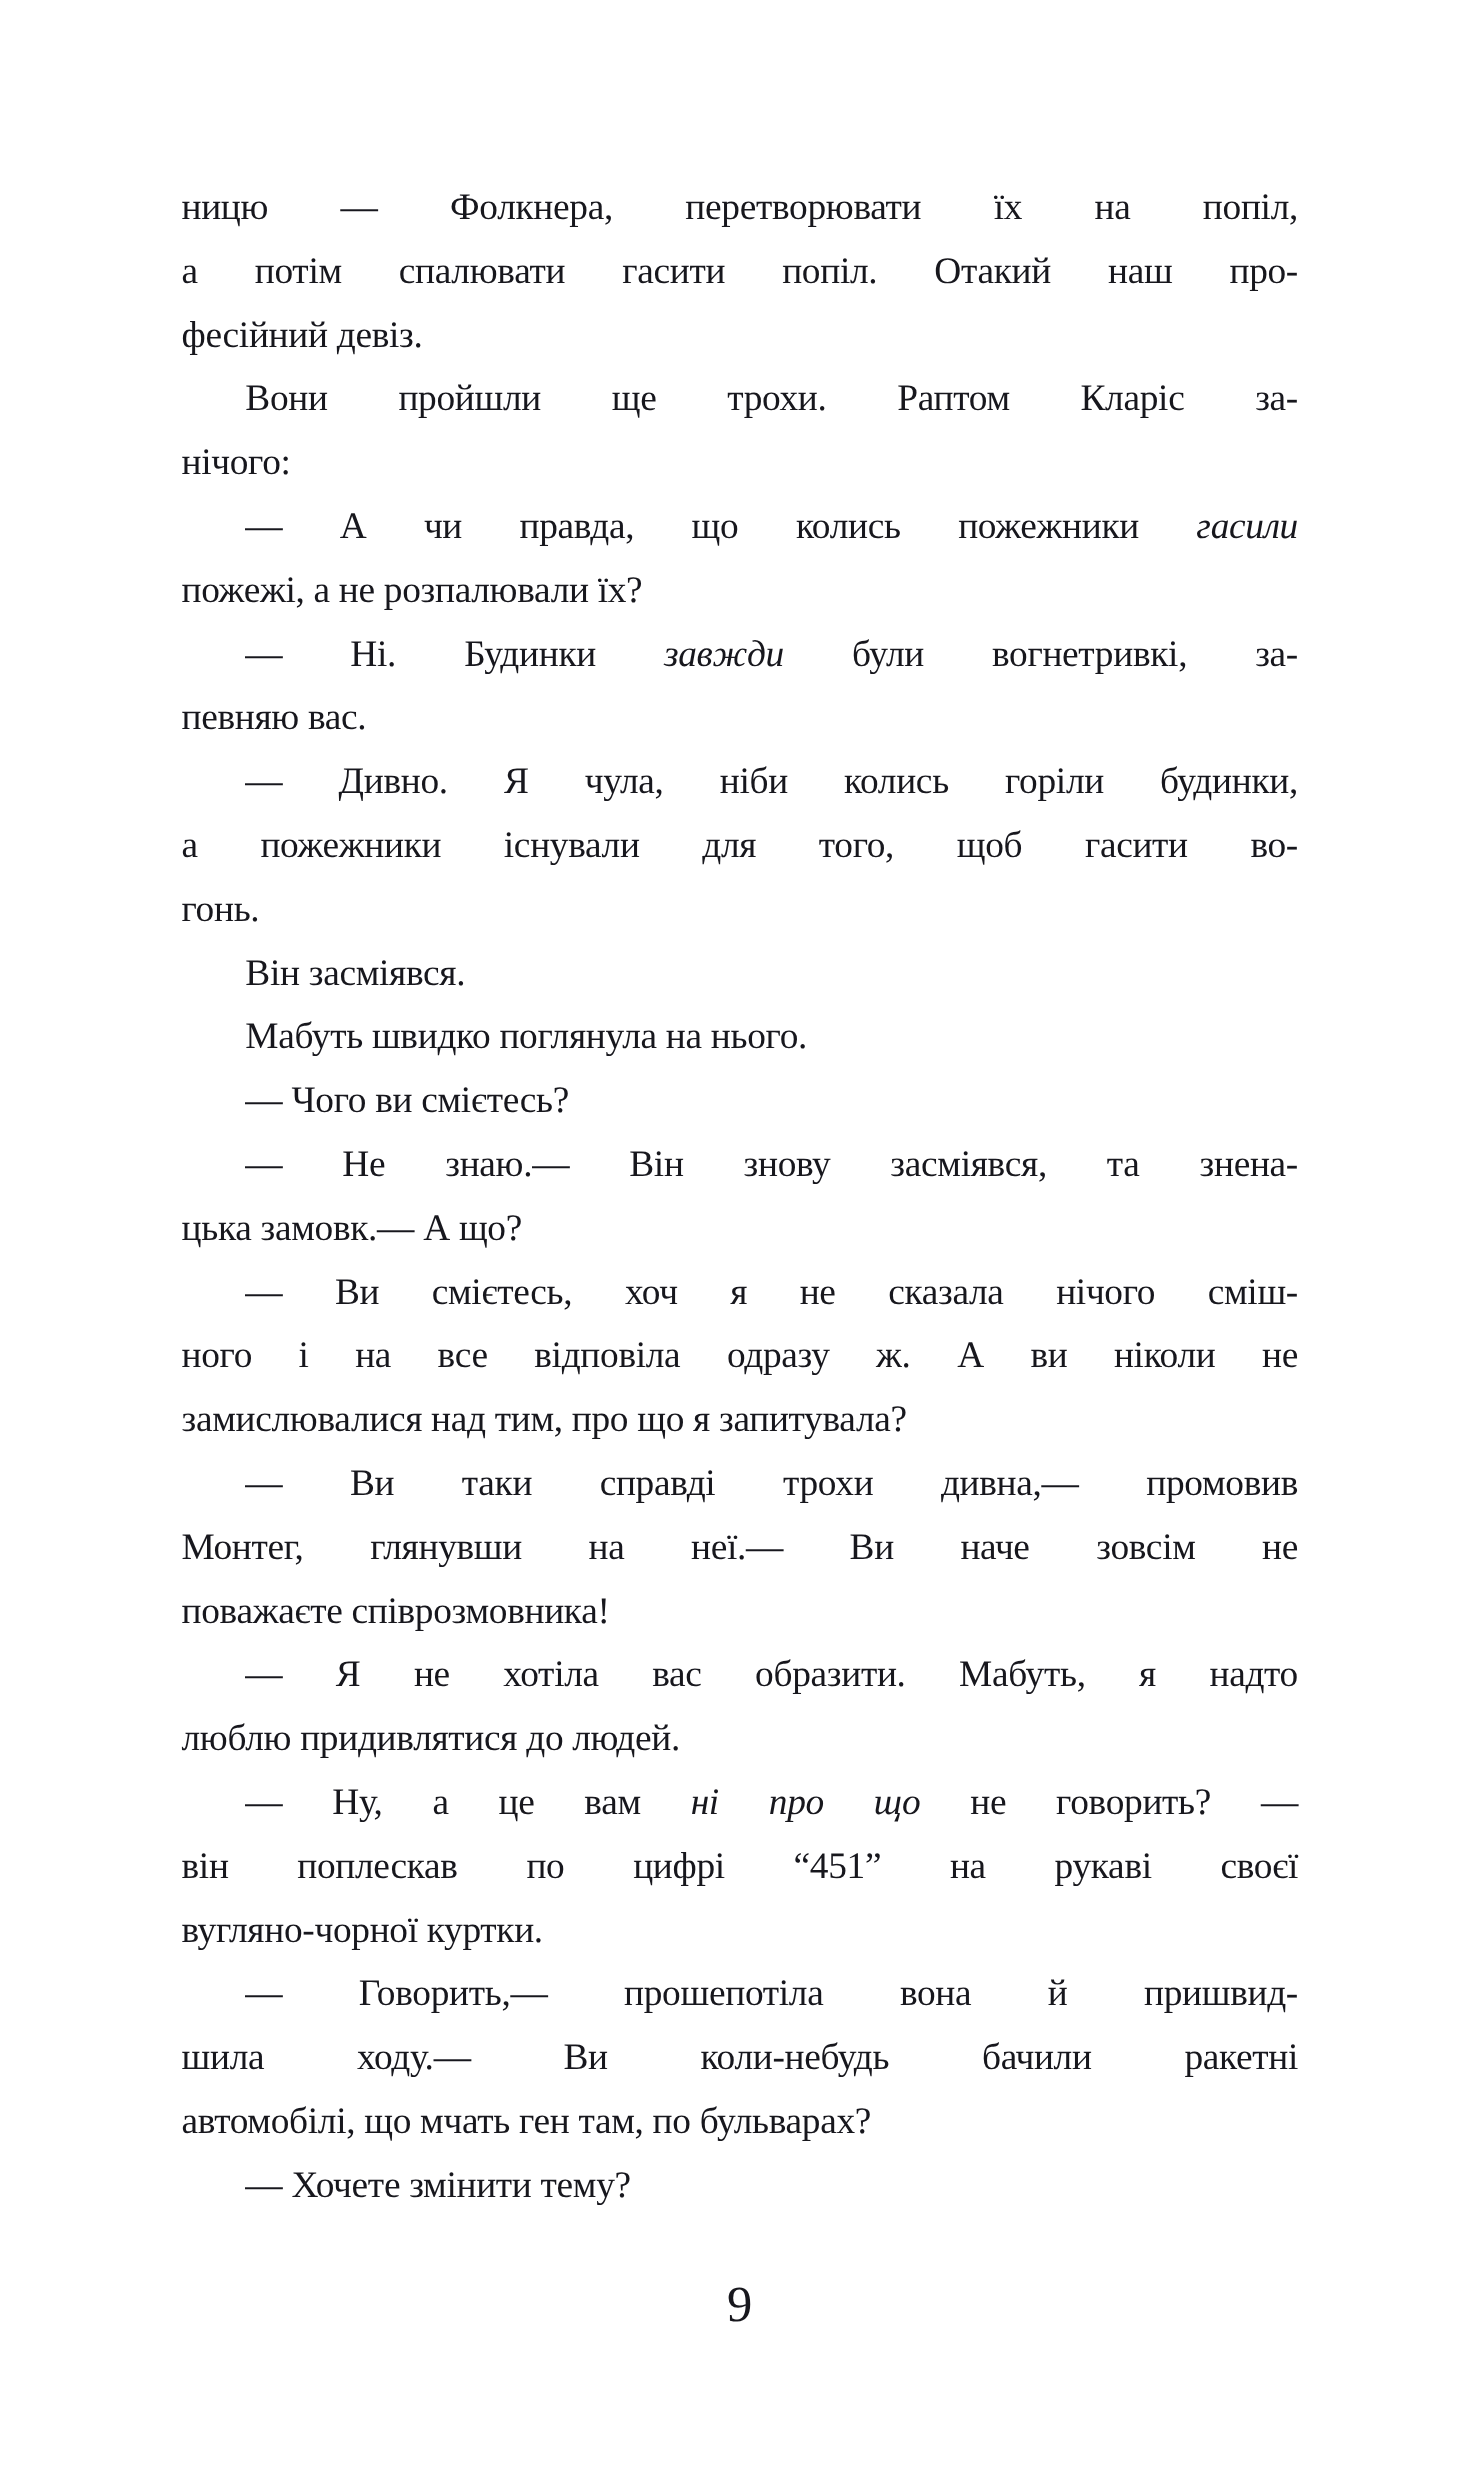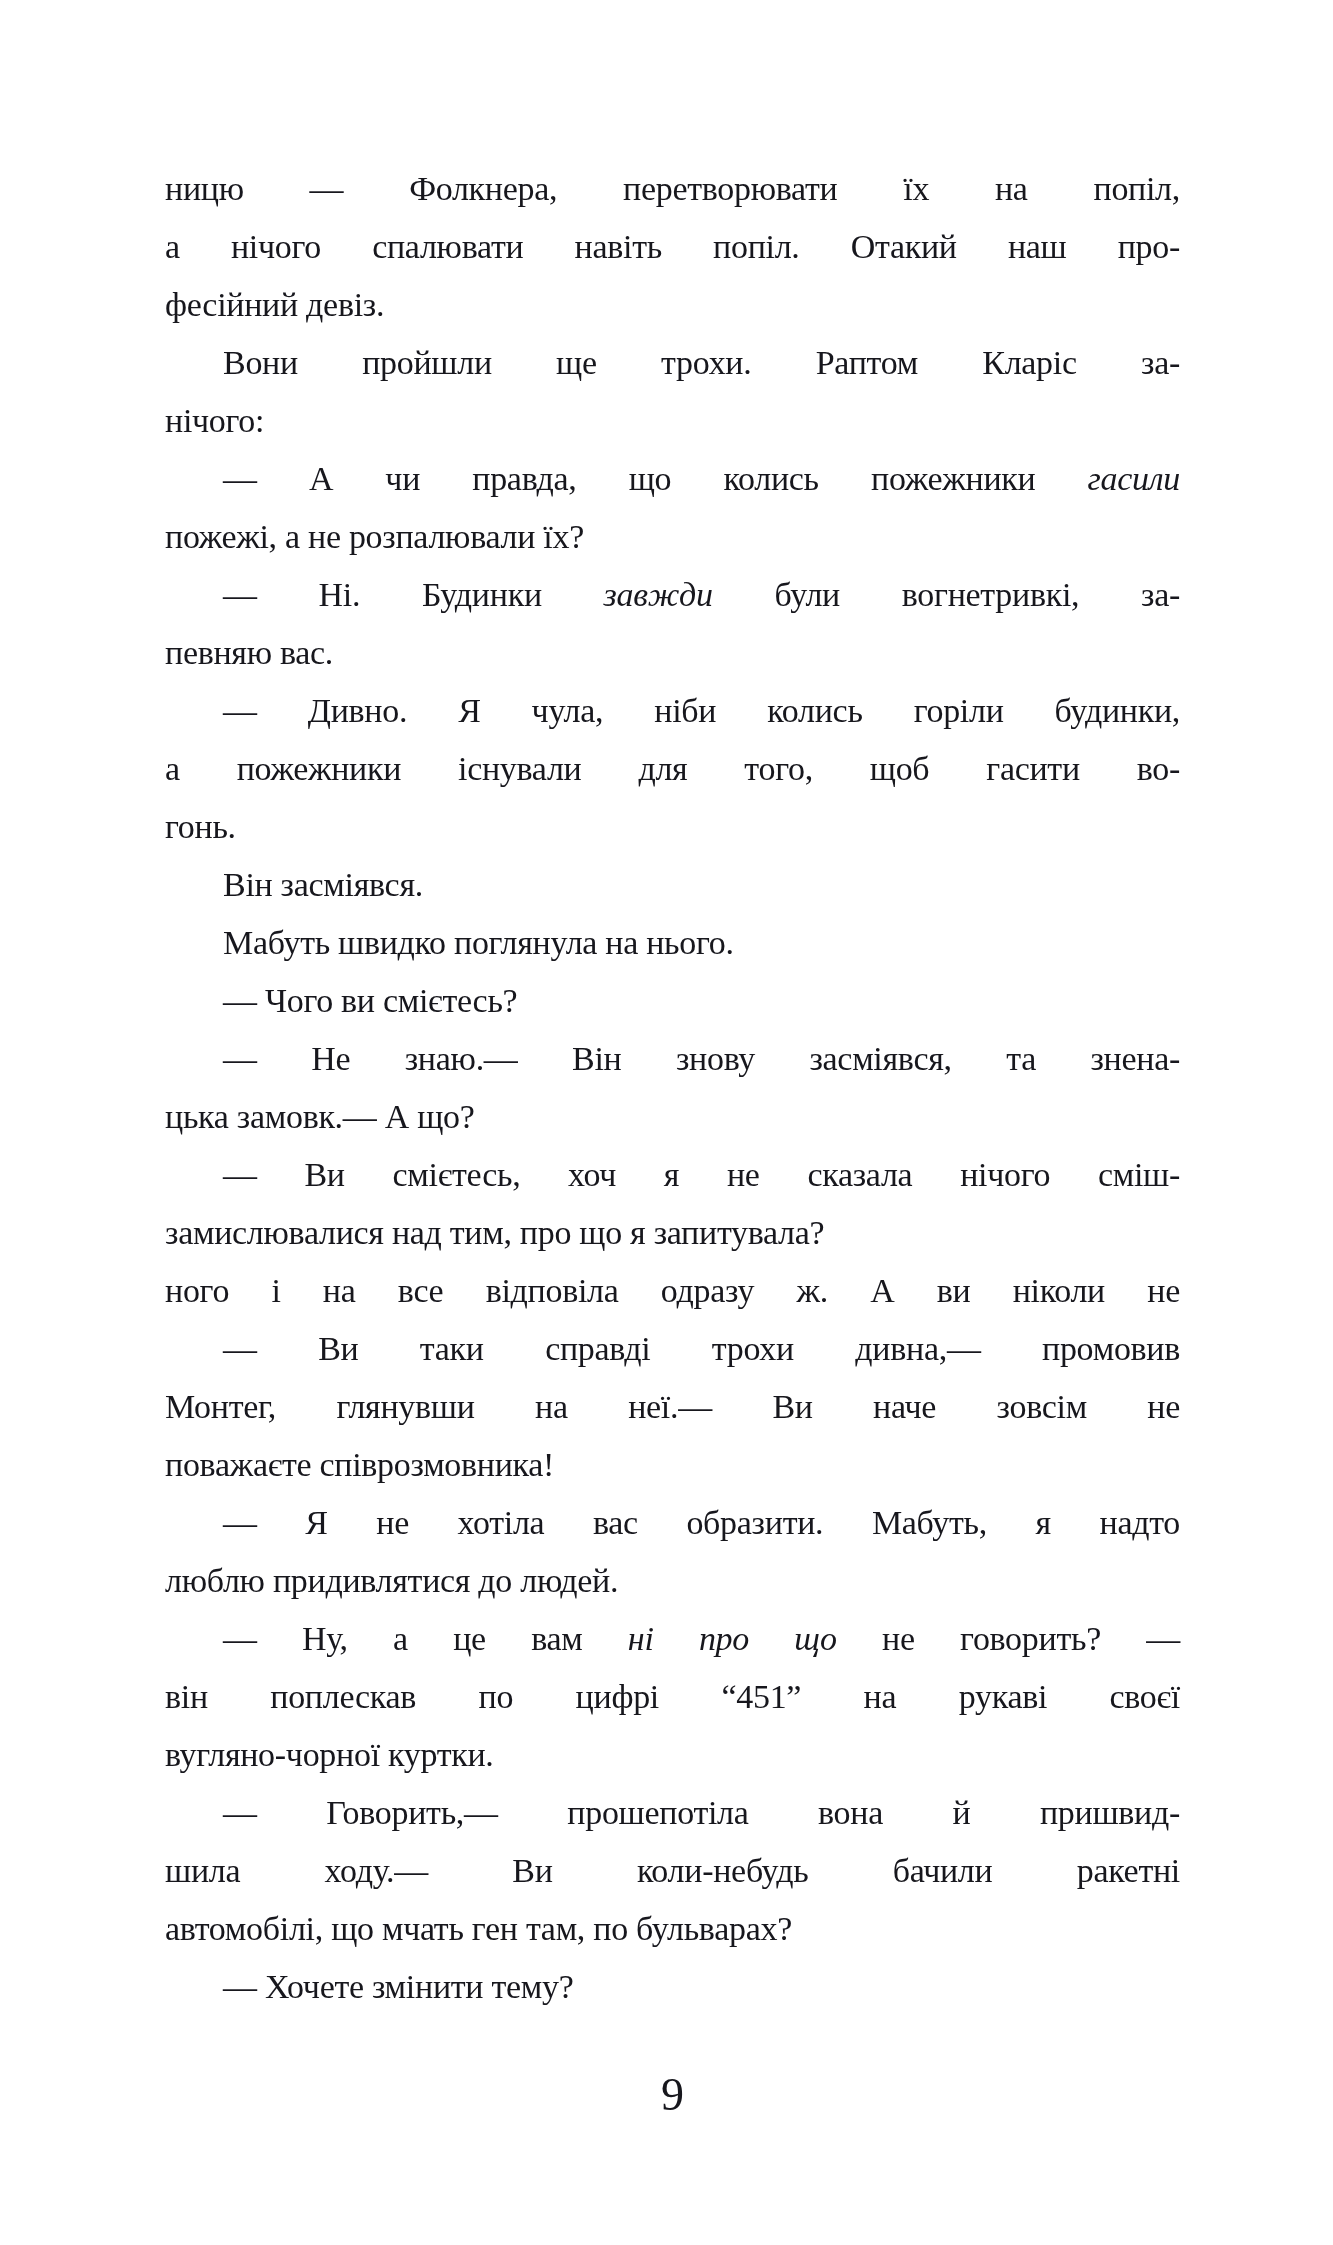--- a/index.html
+++ b/index.html
@@ -48,39 +48,39 @@
     font-size: 46px;
     line-height: 1;
   }
 </style>
 </head>
 <body>
 
 <div>
   <div class="text-block">
       <div class="line just"><span>ницю — Фолкнера, перетворювати їх на попіл,</span></div>
-      <div class="line just"><span>а нічого спалювати навіть попіл. Отакий наш про-</span></div>
+      <div class="line just"><span>а потім спалювати гасити попіл. Отакий наш про-</span></div>
       <div class="line"><span>фесійний девіз.</span></div>
       <div class="line indent just"><span>Вони пройшли ще трохи. Раптом Кларіс за-</span></div>
       <div class="line"><span>нічого:</span></div>
       <div class="line indent just"><span>— А чи правда, що колись пожежники </span><i>гасили</i></div>
       <div class="line"><span>пожежі, а не розпалювали їх?</span></div>
       <div class="line indent just"><span>— Ні. Будинки </span><i>завжди</i><span> були вогнетривкі, за-</span></div>
       <div class="line"><span>певняю вас.</span></div>
       <div class="line indent just"><span>— Дивно. Я чула, ніби колись горіли будинки,</span></div>
       <div class="line just"><span>а пожежники існували для того, щоб гасити во-</span></div>
       <div class="line"><span>гонь.</span></div>
       <div class="line indent"><span>Він засміявся.</span></div>
       <div class="line indent"><span>Мабуть швидко поглянула на нього.</span></div>
       <div class="line indent"><span>— Чого ви смієтесь?</span></div>
       <div class="line indent just"><span>— Не знаю.— Він знову засміявся, та знена-</span></div>
       <div class="line"><span>цька замовк.— А що?</span></div>
       <div class="line indent just"><span>— Ви смієтесь, хоч я не сказала нічого сміш-</span></div>
+      <div class="line just"><span>ного і на все відповіла одразу ж. А ви ніколи не</span></div>
       <div class="line"><span>замислювалися над тим, про що я запитувала?</span></div>
-      <div class="line just"><span>ного і на все відповіла одразу ж. А ви ніколи не</span></div>
       <div class="line indent just"><span>— Ви таки справді трохи дивна,— промовив</span></div>
       <div class="line just"><span>Монтег, глянувши на неї.— Ви наче зовсім не</span></div>
       <div class="line"><span>поважаєте співрозмовника!</span></div>
       <div class="line indent just"><span>— Я не хотіла вас образити. Мабуть, я надто</span></div>
       <div class="line"><span>люблю придивлятися до людей.</span></div>
       <div class="line indent just"><span>— Ну, а це вам </span><i>ні про що</i><span> не говорить? —</span></div>
       <div class="line just"><span>він поплескав по цифрі “451” на рукаві своєї</span></div>
       <div class="line"><span>вугляно-чорної куртки.</span></div>
       <div class="line indent just"><span>— Говорить,— прошепотіла вона й пришвид-</span></div>
       <div class="line just"><span>шила ходу.— Ви коли-небудь бачили ракетні</span></div>

